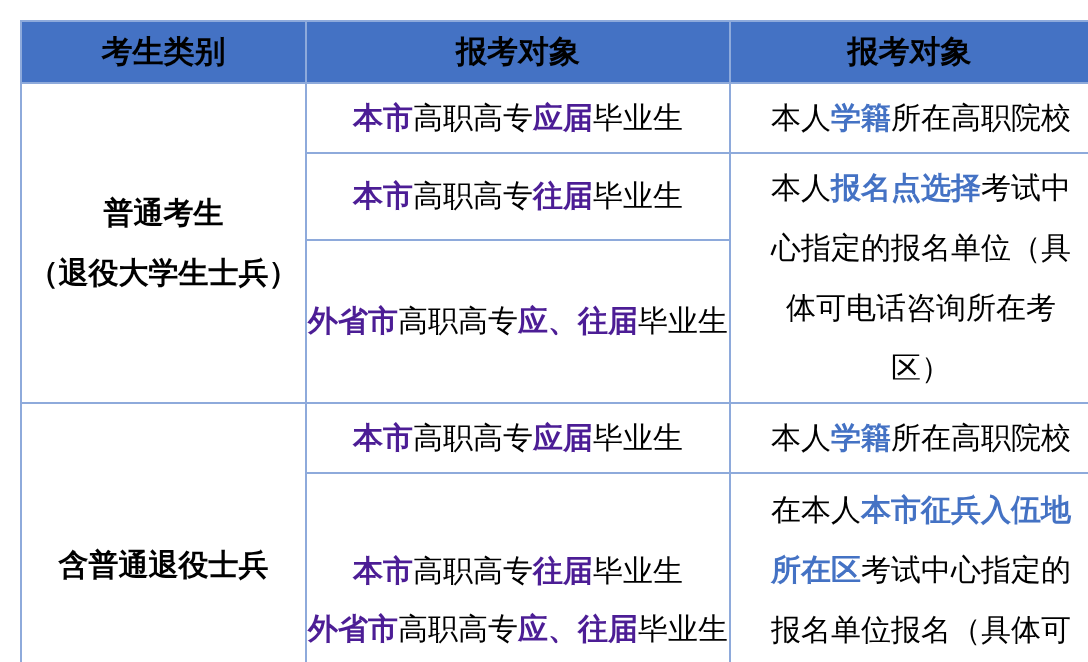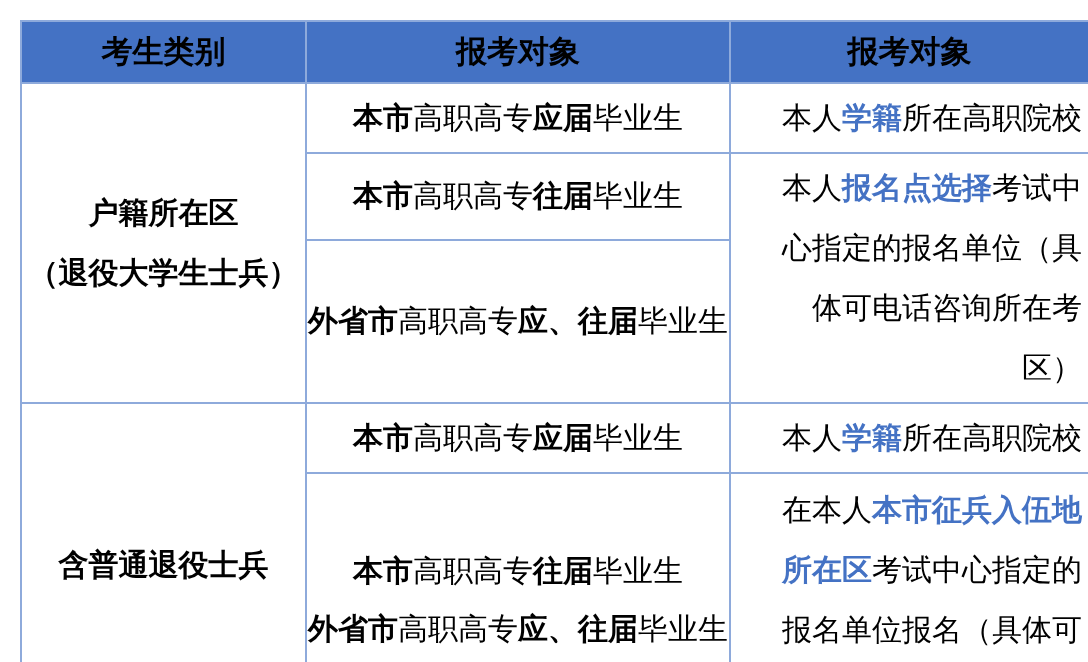--- a/index.html
+++ b/index.html
@@ -20,22 +20,22 @@
     font-family:"Liberation Sans","DejaVu Sans",sans-serif;
     font-weight:700;font-size:31px;
     text-align:center;vertical-align:middle;
   }
   td{font-size:30px;vertical-align:middle}
   tr.rA{height:68px} tr.rB{height:67px} tr.rC{height:126px}
   tr.rD{height:65px} tr.rE{height:254px}
   td.cat{text-align:center;font-weight:700;line-height:60px;white-space:nowrap}
   td.tgt{text-align:center;white-space:nowrap}
   td.tgt2 .tline{line-height:58px;white-space:nowrap}
-  td.reg{text-align:right;padding:4px 6px 4px 29px;line-height:60px}
-  .b{font-weight:700;color:#000000}
+  td.reg{text-align:center;padding:4px 6px 4px 29px;line-height:60px}
+  .b{font-weight:700;color:#4c1d95}
   .blue{color:#4472C4;font-weight:700}
 </style>
 </head>
 <body>
 
 <div class="canvas">
   <table class="tbl">
     <colgroup>
       <col class="c1">
         <col class="c2">
@@ -44,21 +44,21 @@
     <thead>
       <tr>
         <th>考生类别</th>
         <th>报考对象</th>
         <th>报考对象</th>
       </tr>
     </thead>
     <tbody>
       <tr class="rA">
         <td class="cat" rowspan="3">
-          <div class="catline">户籍所在区</div>
+          <div class="catline">普通考生</div>
           <div class="catline">（退役大学生士兵）</div>
         </td>
         <td class="tgt"><span class="b">本市</span><span>高职高专</span><span class="b">应届</span><span>毕业生</span></td>
         <td class="reg"><span>本人</span><span class="b blue">学籍</span><span>所在高职院校</span></td>
       </tr>
       <tr class="rB">
         <td class="tgt"><span class="b">本市</span><span>高职高专</span><span class="b">往届</span><span>毕业生</span></td>
         <td class="reg" rowspan="2"><span>本人</span><span class="b blue">报名点选择</span><span>考试中心指定的报名单位（具体可电话咨询所在考区）</span></td>
       </tr>
       <tr class="rC">

